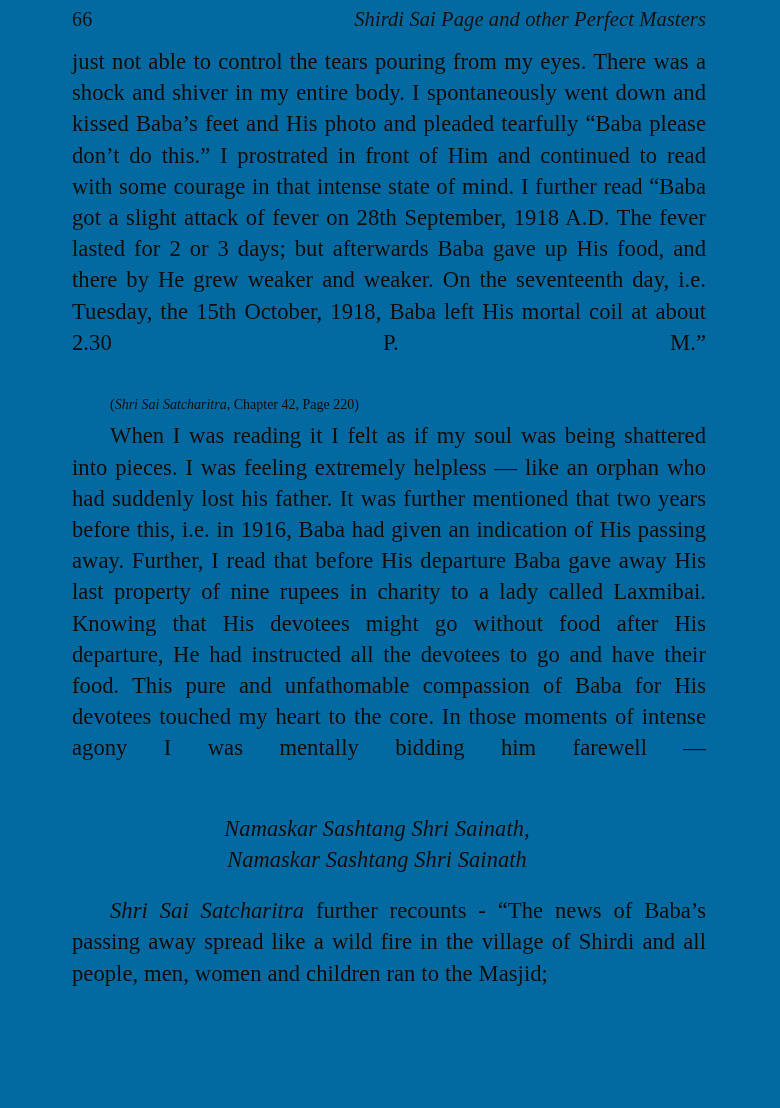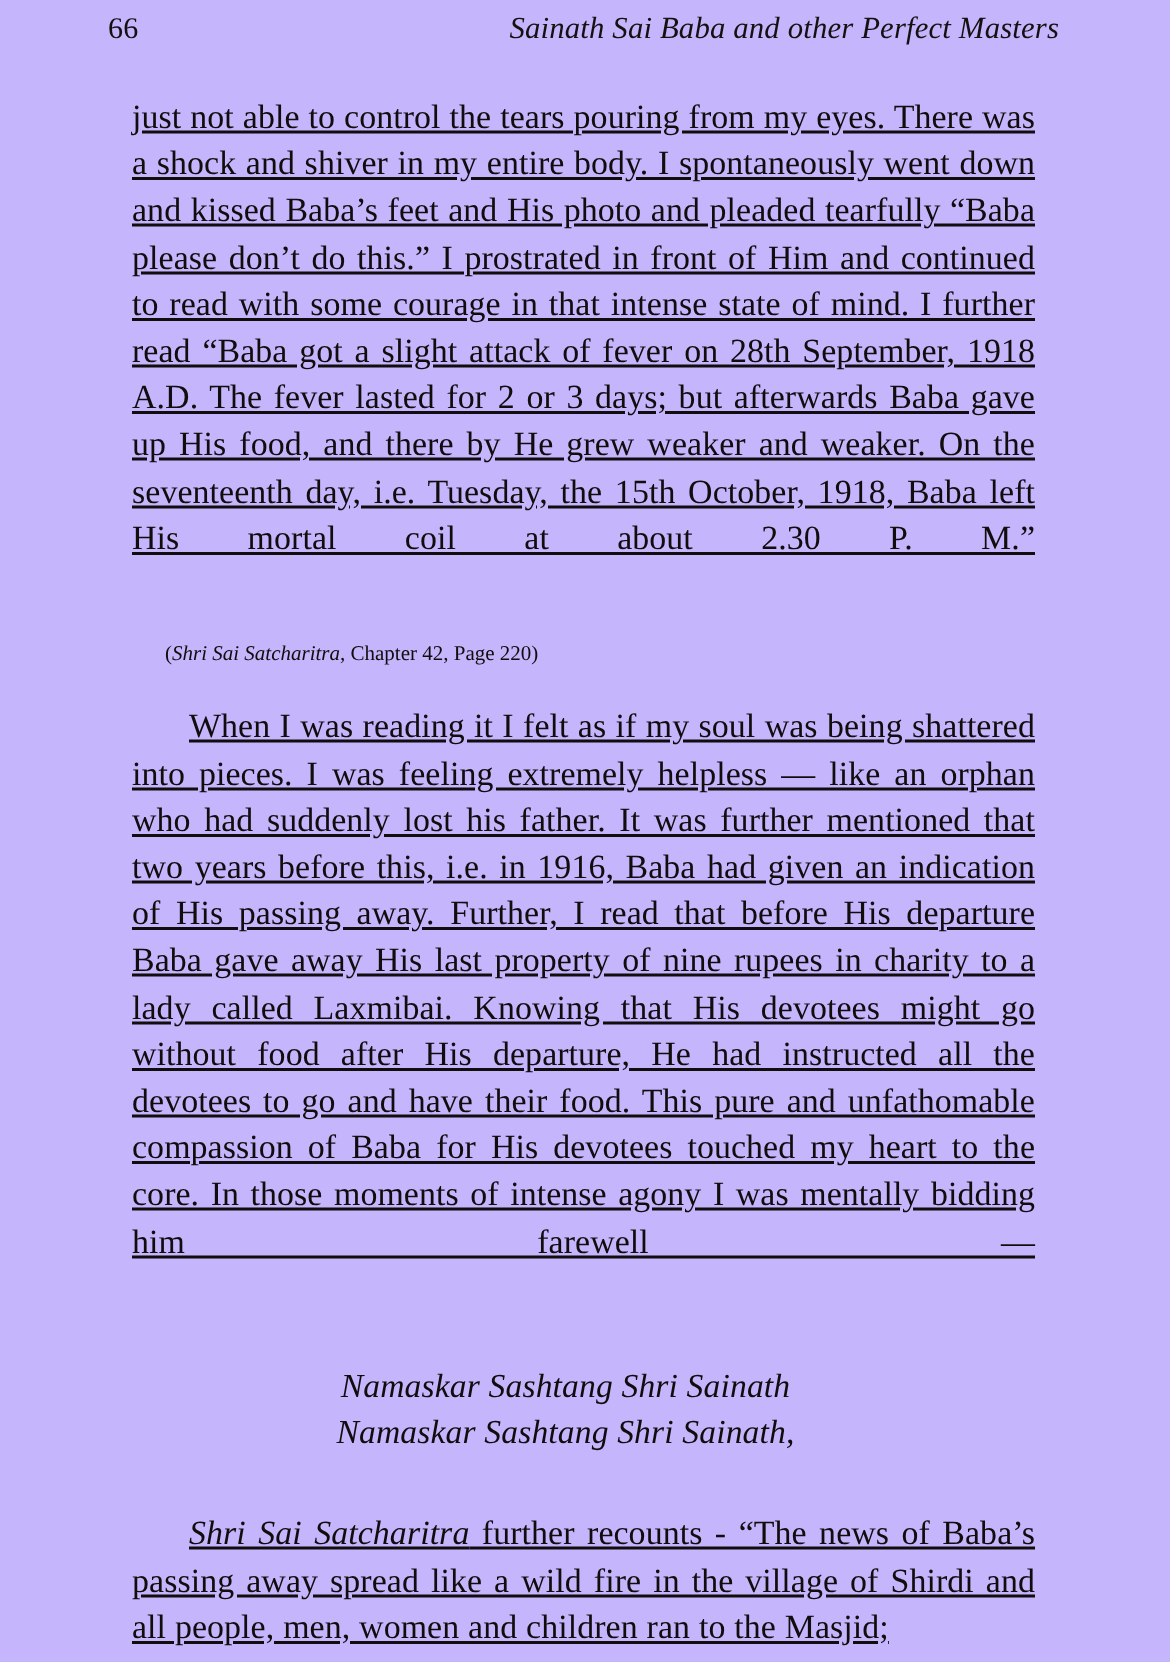--- a/index.html
+++ b/index.html
@@ -4,21 +4,21 @@
 <style>
   html, body {
     margin: 0;
     padding: 0;
     background: #ffffff;
   }
   .page {
     position: relative;
     width: 780px;
     height: 1108px;
-    background: #c4b5fd;
+    background: #0369a1;
     overflow: hidden;
     font-family: "Liberation Serif", "DejaVu Serif", serif;
     color: #100d0c;
   }
   .running-head {
     position: absolute;
     left: 72px;
     right: 74px;
     top: 8px;
     height: 26px;
@@ -37,28 +37,27 @@
     letter-spacing: 0.1px;
     color: #141110;
   }
   .textblock {
     position: absolute;
     left: 72px;
     top: 46px;
     width: 634px;
   }
   p.para {
-    margin: 16px;
+    margin: 0;
     font-size: 22.6px;
     line-height: 31.2px;
     text-align: justify;
     text-justify: inter-word;
     letter-spacing: 0.05px;
     word-spacing: 0.2px;
-    text-decoration: underline;
   }
   p.para.indent {
     text-indent: 38px;
   }
   p.para::after {
     content: "";
     display: inline-block;
     width: 100%;
   }
   p.para.nofill::after {
@@ -88,33 +87,33 @@
     padding-right: 24px;
   }
 </style>
 </head>
 <body>
 
 <div class="page">
 
   <div class="running-head">
     <span class="folio">66</span>
-    <span class="head-title">Sainath Sai Baba and other Perfect Masters</span>
+    <span class="head-title">Shirdi Sai Page and other Perfect Masters</span>
   </div>
 
   <div class="textblock">
 
     <p class="para">just not able to control the tears pouring from my eyes. There was a shock and shiver in my entire body. I spontaneously went down and kissed Baba’s feet and His photo and pleaded tearfully “Baba please don’t do this.” I prostrated in front of Him and continued to read with some courage in that intense state of mind. I further read “Baba got a slight attack of fever on 28th September, 1918 A.D. The fever lasted for 2 or 3 days; but afterwards Baba gave up His food, and there by He grew weaker and weaker. On the seventeenth day, i.e. Tuesday, the 15th October, 1918, Baba left His mortal coil at about 2.30 P. M.”</p>
 
     <p class="citation"><span>(</span><span class="ital">Shri Sai Satcharitra</span><span>, Chapter 42, Page 220)</span></p>
 
     <p class="para indent">When I was reading it I felt as if my soul was being shattered into pieces. I was feeling extremely helpless — like an orphan who had suddenly lost his father. It was further mentioned that two years before this, i.e. in 1916, Baba had given an indication of His passing away. Further, I read that before His departure Baba gave away His last property of nine rupees in charity to a lady called Laxmibai. Knowing that His devotees might go without food after His departure, He had instructed all the devotees to go and have their food. This pure and unfathomable compassion of Baba for His devotees touched my heart to the core. In those moments of intense agony I was mentally bidding him farewell —</p>
 
     <div class="verse">
+      <span class="verse-line">Namaskar Sashtang Shri Sainath,</span>
       <span class="verse-line">Namaskar Sashtang Shri Sainath</span>
-      <span class="verse-line">Namaskar Sashtang Shri Sainath,</span>
     </div>
 
 
     <p class="para indent nofill"><span class="ital">Shri Sai Satcharitra</span><span> further recounts - “The news of Baba’s passing away spread like a wild fire in the village of Shirdi and all people, men, women and children ran to the Masjid;</span></p>
 
   </div>
 </div>
 
 </body></html>

